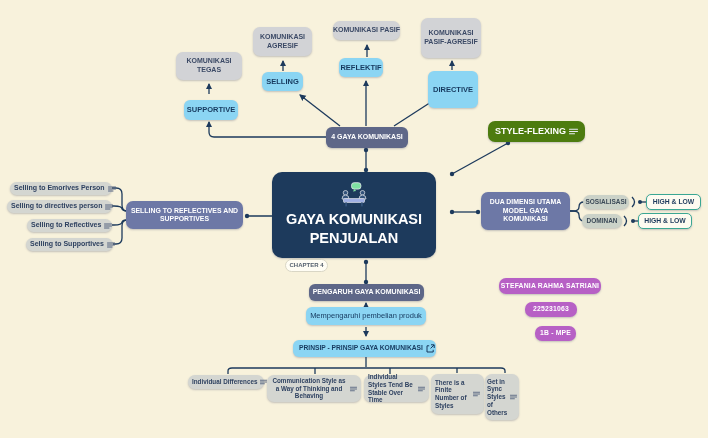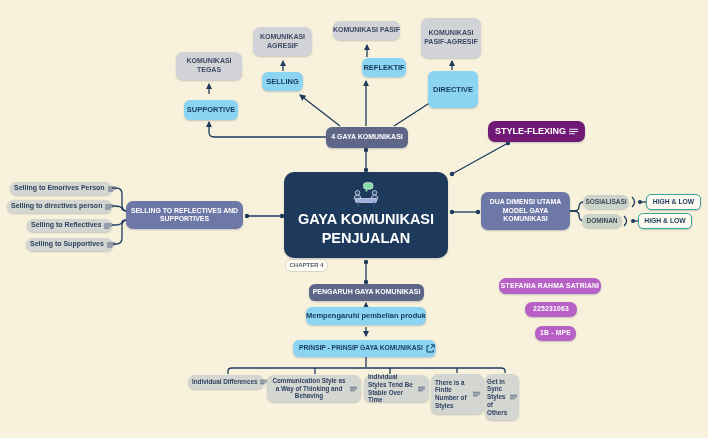--- a/index.html
+++ b/index.html
@@ -14,21 +14,21 @@
     display:flex;align-items:center;justify-content:center;text-align:center;
     border-radius:7px;line-height:1.22;
     box-shadow:0 1px 2px rgba(60,70,100,.28);
   }
   .gray{background:#d2d3d6;color:#3c4a66;font-weight:700;font-size:7px;padding:2px 3px;}
   .graywarm{background:#d4d6d1;color:#2e4160;font-weight:700;font-size:7px;padding:0 4px;}
   .graygreen{background:#cbd2c8;color:#3c4a58;font-weight:700;font-size:6.5px;padding:0 3px;}
   .blue{background:#8bd5f3;color:#16395e;font-weight:700;font-size:7.5px;border-radius:6px;padding:1px 3px;}
   .slate{background:#5e6788;color:#ffffff;font-weight:700;font-size:7px;border-radius:6px;padding:1px 4px;}
   .slate2{background:#6d78a6;color:#ffffff;font-weight:700;font-size:6.9px;border-radius:7px;padding:2px 4px;}
-  .slate3{background:#701a75;color:#ffffff;font-weight:700;border-radius:7px;}
+  .slate3{background:#4d7c0f;color:#ffffff;font-weight:700;border-radius:7px;}
   .navybox{
     background:#1d3a5c;color:#ffffff;border-radius:10px;
     flex-direction:column;gap:3px;font-weight:700;font-size:14.5px;line-height:1.3;
     padding:6px 8px;
   }
   .pill{background:#fffdf4;border:1px solid #d9d6c5;color:#55606e;font-size:6px;font-weight:700;border-radius:7px;box-shadow:none;}
   .tealline{background:#fdfbf1;border:1.2px solid #3aa793;color:#1d3a5c;font-weight:700;font-size:6.8px;border-radius:5px;}
   .purple{background:#b760c5;color:#ffffff;font-weight:700;font-size:6.8px;letter-spacing:.2px;border-radius:7px;white-space:nowrap;}
   .row{justify-content:space-between;gap:3px;}
   .leftalign{text-align:left;align-items:flex-start;}
@@ -116,32 +116,32 @@
   <div class="node gray" style="left:421px;top:18px;width:60px;height:40px;">
     <span class="lbl">KOMUNIKASI PASIF-AGRESIF</span>
   </div>
 
   <div class="node blue" style="left:184px;top:100px;width:54px;height:20px;">
     <span class="lbl">SUPPORTIVE</span>
   </div>
   <div class="node blue" style="left:262px;top:72px;width:41px;height:19px;">
     <span class="lbl">SELLING</span>
   </div>
-  <div class="node blue" style="left:362px;top:58px;width:44px;height:19px;">
+  <div class="node blue" style="left:339px;top:58px;width:44px;height:19px;">
     <span class="lbl">REFLEKTIF</span>
   </div>
   <div class="node blue" style="left:428px;top:71px;width:50px;height:37px;">
     <span class="lbl">DIRECTIVE</span>
   </div>
 
   <div class="node slate nowrap" style="left:326px;top:127px;width:82px;height:21px;">
     <span class="lbl">4 GAYA KOMUNIKASI</span>
   </div>
 
-  <div class="node navybox" style="left:284px;top:172px;width:164px;height:86px;">
+  <div class="node navybox" style="left:272px;top:172px;width:164px;height:86px;">
     <span class="icon">
       <svg width="30" height="25" viewBox="0 0 30 25">
         <rect x="12.5" y="0.7" width="9.4" height="6.4" rx="2.6" fill="#7fe0a2" stroke="#e4e7ed" stroke-width="0.8"></rect>
         <path d="M15.5,7 l-1.6,2.6 l3.2,-0.6 Z" fill="#7fe0a2"></path>
         <circle cx="6.5" cy="10.8" r="2.3" fill="#32527a" stroke="#d6dae2" stroke-width="0.8"></circle>
         <path d="M3,17 q0,-4 3.5,-4 q3.5,0 3.5,4 Z" fill="#32527a" stroke="#d6dae2" stroke-width="0.8"></path>
         <circle cx="23.5" cy="10.8" r="2.3" fill="#32527a" stroke="#d6dae2" stroke-width="0.8"></circle>
         <path d="M20,17 q0,-4 3.5,-4 q3.5,0 3.5,4 Z" fill="#32527a" stroke="#d6dae2" stroke-width="0.8"></path>
         <rect x="4.5" y="16.6" width="21" height="3.8" rx="0.9" fill="#9fafe4" stroke="#d6dae2" stroke-width="0.8"></rect>
         <rect x="6.2" y="20.4" width="1.8" height="4" fill="#32527a"></rect>
@@ -211,21 +211,21 @@
     <span class="icon">
         <svg width="8" height="6" viewBox="0 0 8 6">
           <path d="M0.5 1h7M0.5 3h7M0.5 5h4.5" stroke="#54627f" stroke-width="1" stroke-linecap="round" fill="none"></path>
         </svg>
       </span>
   </div>
 
   <div class="node slate nowrap" style="left:309px;top:284px;width:115px;height:17px;">
     <span class="lbl">PENGARUH GAYA KOMUNIKASI</span>
   </div>
-  <div class="node blue nowrap" style="left:306px;top:307px;width:120px;height:18px;font-weight:700;">
+  <div class="node blue nowrap" style="left:306px;top:307px;width:120px;height:18px;font-weight:400;">
     <span class="lbl">Mempengaruhi pembelian produk</span>
   </div>
   <div class="node blue row nowrap" style="left:293px;top:340px;width:143px;height:17px;font-size:6.7px;padding:0 6px;">
     <span class="lbl">PRINSIP - PRINSIP GAYA KOMUNIKASI</span>
     <span class="icon">
       <svg width="9" height="9" viewBox="0 0 9 9" fill="none" stroke="#16395e" stroke-width="1">
           <path d="M3.2 1.8H1 v6.2 h6.2 V5.8"></path>
           <path d="M5 0.8h3.2v3.2"></path>
           <path d="M8 1L4.6 4.4"></path>
         </svg>

